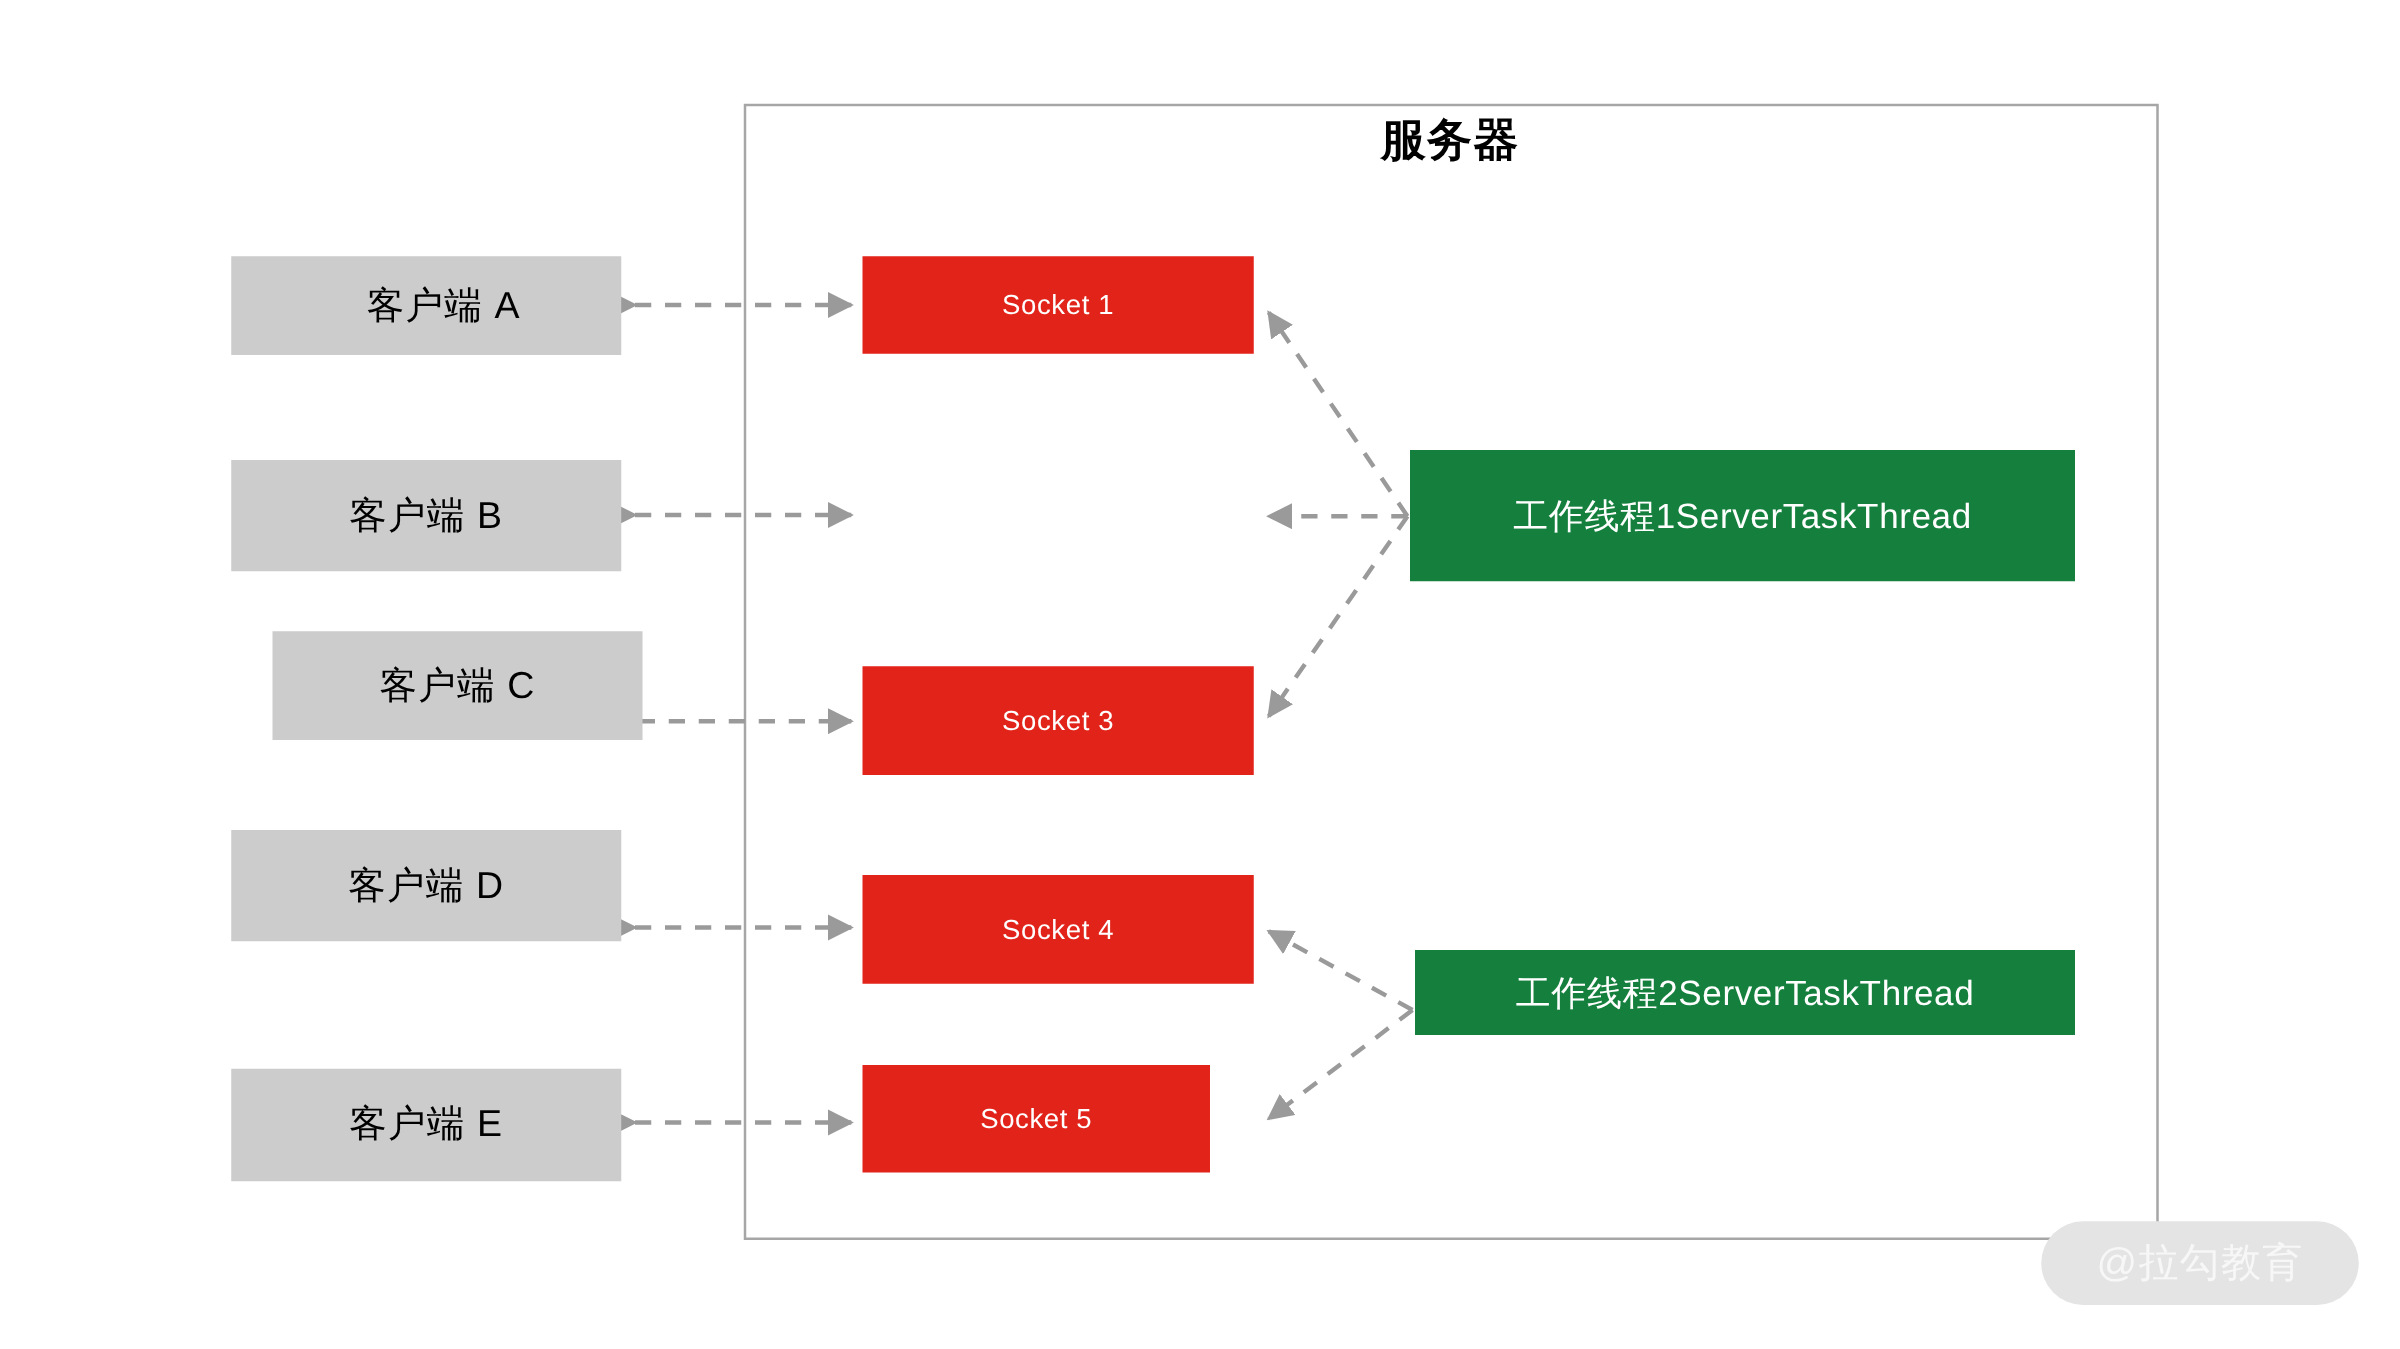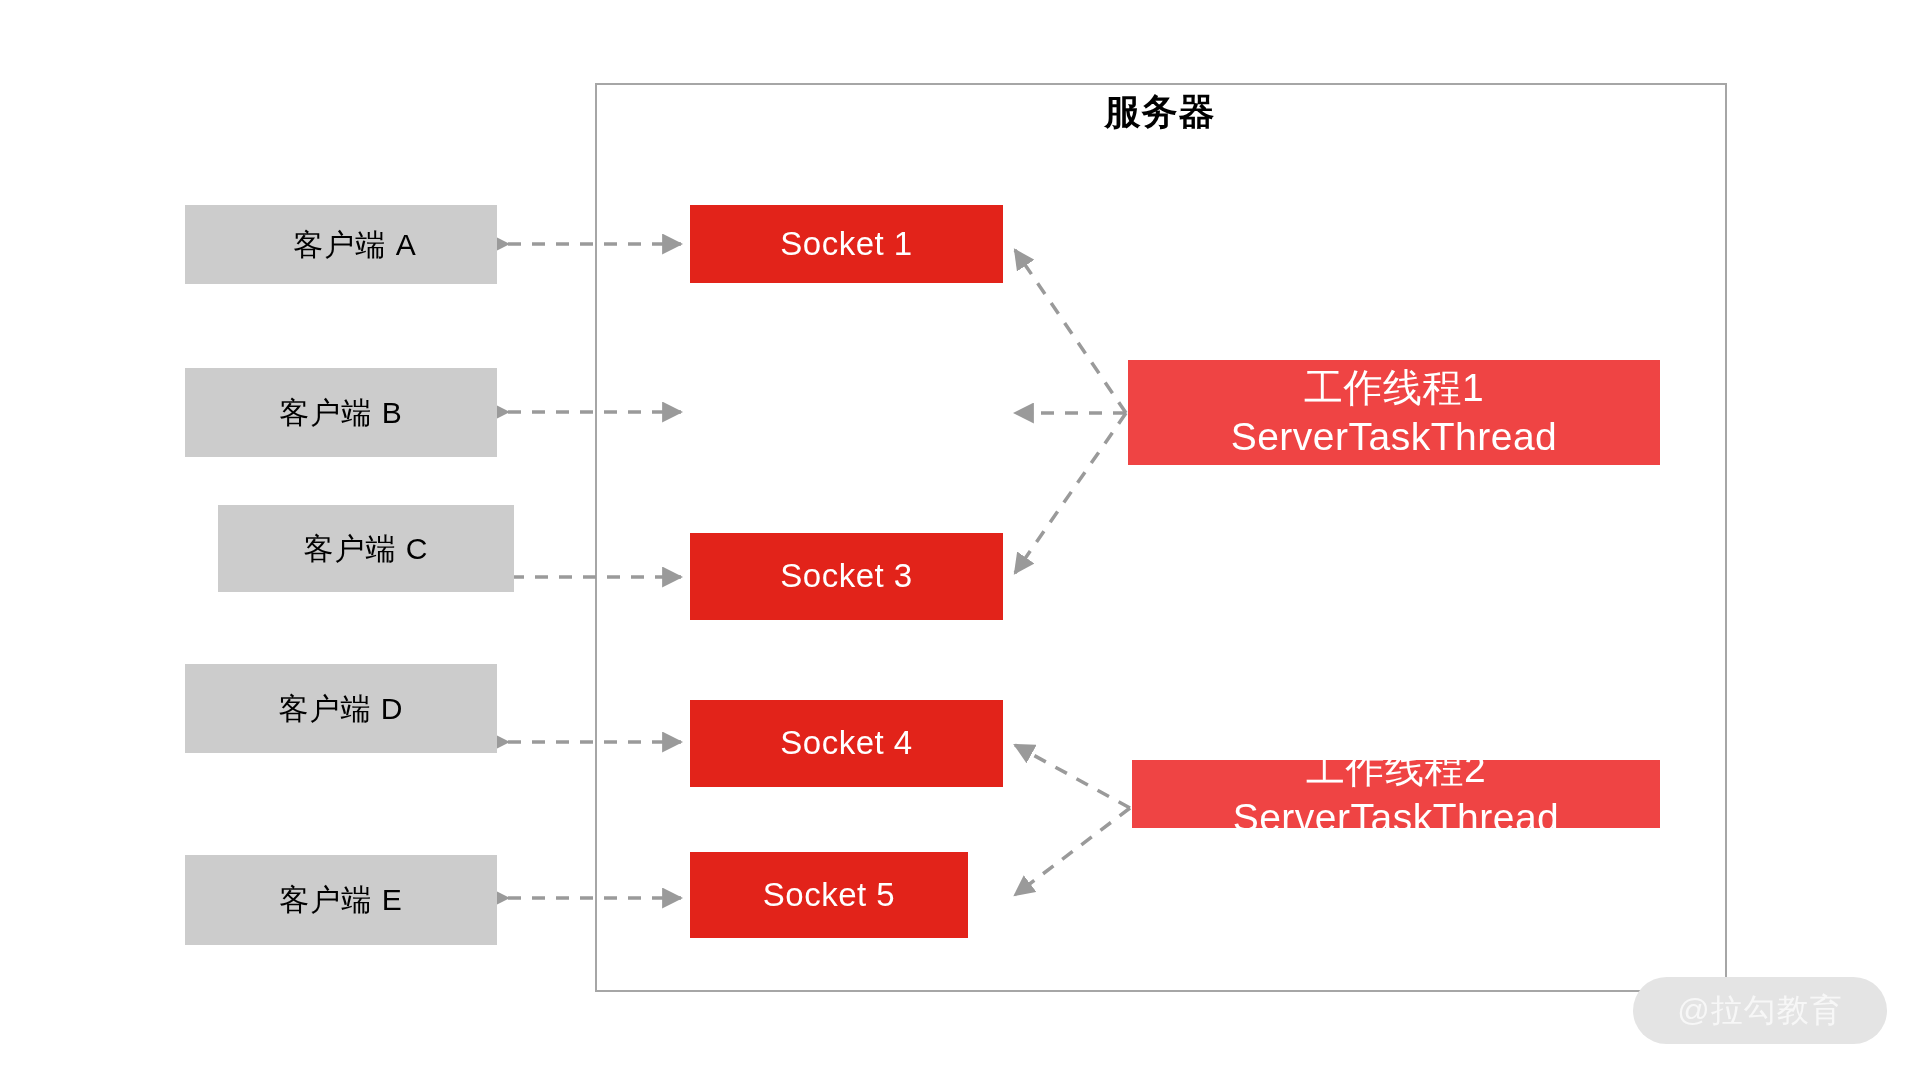--- a/index.html
+++ b/index.html
@@ -52,29 +52,29 @@
   }
   .client-node {
     background: #cccccc;
     color: #000000;
     font-size: 30px;
     letter-spacing: 1px;
   }
   .socket-node {
     background: #e2231a;
     color: #ffffff;
-    font-size: 33px;
+    font-size: 22px;
     letter-spacing: 0.5px;
   }
   .worker-node {
-    background: #ef4444;
+    background: #15803d;
     color: #ffffff;
-    font-size: 39px;
+    font-size: 28px;
     letter-spacing: 0.5px;
-    flex-direction: column;
+    flex-direction: row;
     line-height: 1.25;
   }
   .worker-node .wline { display: block; }
   
   #arrows {
     position: absolute;
     left: 0;
     top: 0;
     width: 1920px;
     height: 1079px;

